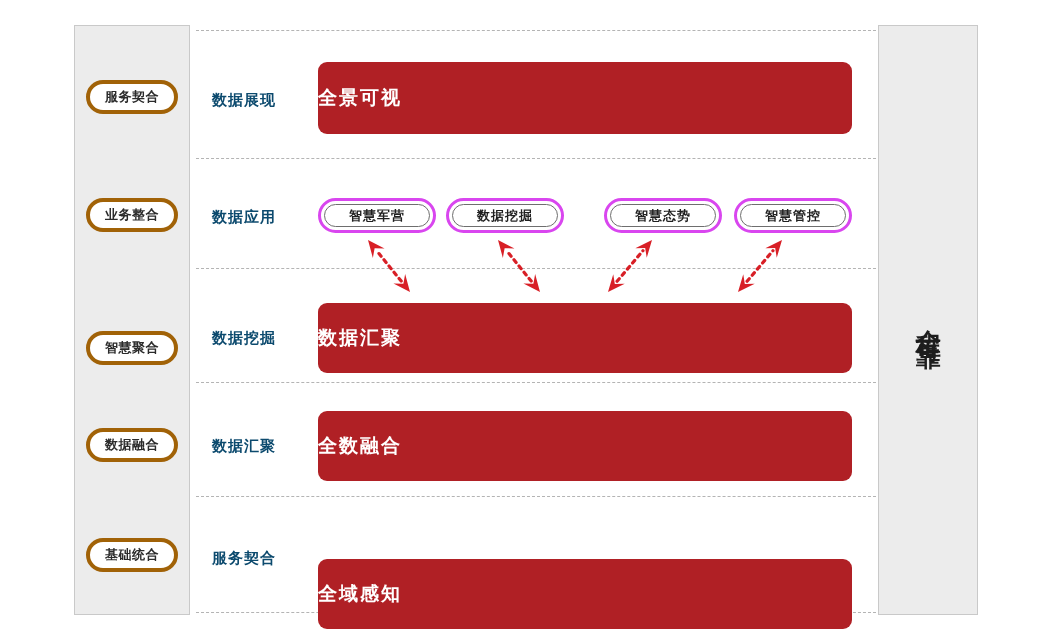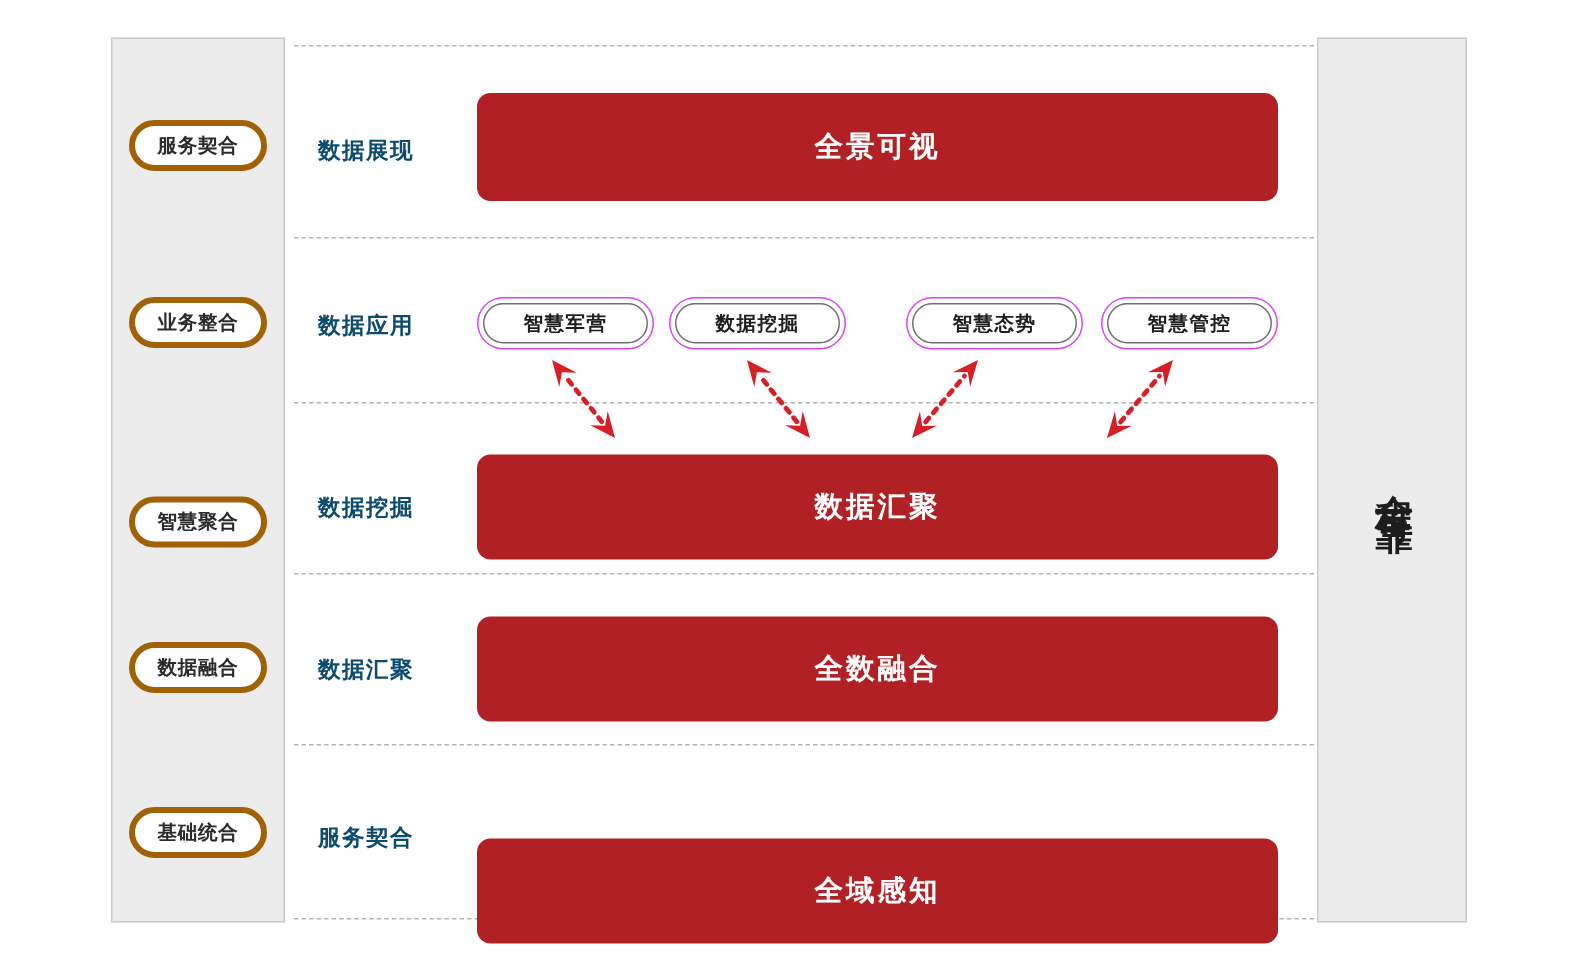--- a/index.html
+++ b/index.html
@@ -89,35 +89,35 @@
 
   
   .red-bar {
     position: absolute;
     left: 318px;
     width: 534px;
     background: #b02025;
     border-radius: 9px;
     display: flex;
     align-items: center;
-    justify-content: center;
+    justify-content: flex-start;
     color: #ffffff;
     font-size: 19px;
     font-weight: bold;
     letter-spacing: 2px;
   }
 
   
   .app-pill {
     position: absolute;
     top: 198px;
     width: 118px;
     height: 35px;
     background: #ffffff;
-    border: 1px solid #d946ef;
+    border: 3px solid #d946ef;
     border-radius: 18px;
     box-sizing: border-box;
     display: flex;
     align-items: center;
     justify-content: center;
     font-size: 13px;
     font-weight: bold;
     color: #1f1f1f;
     letter-spacing: 1px;
   }

